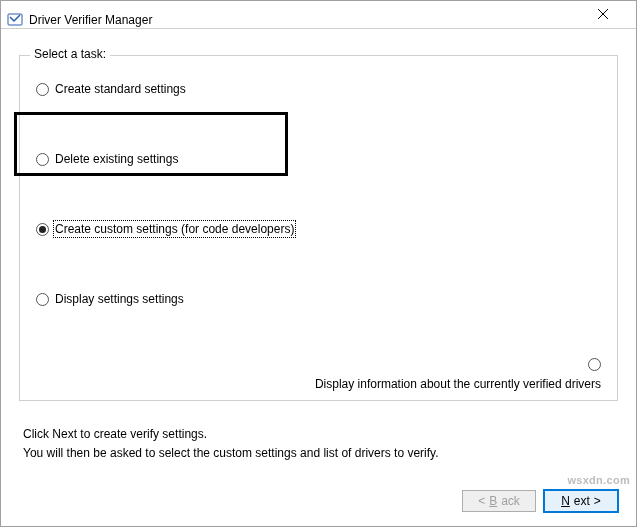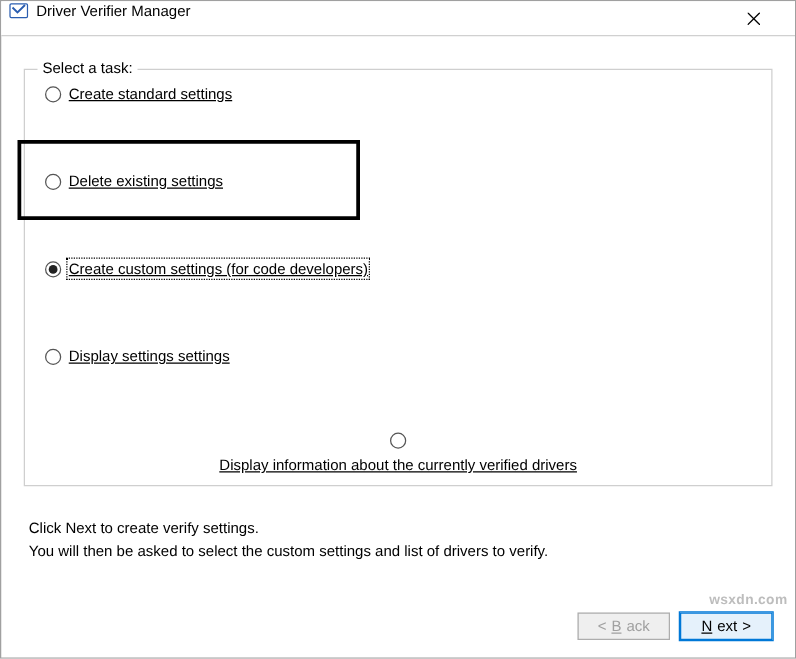--- a/index.html
+++ b/index.html
@@ -17,21 +17,21 @@
       width: 637px;
       height: 527px;
       background: #ffffff;
       border: 1px solid #a0a0a0;
       display: flex;
       flex-direction: column;
     }
     .titlebar {
       height: 28px;
       display: flex;
-      align-items: flex-start;
+      align-items: flex-end;
       justify-content: space-between;
       padding: 0 12px 0 6px;
       border-bottom: 1px solid #d0d0d0;
       background: #ffffff;
     }
     .titlebar-left {
       display: flex;
       align-items: center;
       gap: 6px;
     }
@@ -57,40 +57,39 @@
     .client {
       flex: 1;
       padding: 18px 18px 8px 18px;
       display: flex;
       flex-direction: column;
       position: relative;
     }
     .groupbox {
       border: 1px solid #cfcfcf;
       position: relative;
-      padding: 6px 16px 10px 16px;
+      padding: 18px 16px 10px 16px;
       margin-top: 8px;
       flex: 0 0 auto;
     }
     .groupbox-label {
       position: absolute;
       top: -9px;
       left: 10px;
       background: #ffffff;
       padding: 0 4px;
       font-size: 12px;
       color: #000;
     }
     .radio-row {
       display: flex;
-      align-items: center;
+      align-items: flex-end;
       gap: 6px;
       margin: 4px 0 52px 0;
       height: 18px;
-      text-decoration: underline;
     }
     .radio-row:last-of-type { margin-bottom: 10px; }
     .radio {
       width: 13px;
       height: 13px;
       border: 1px solid #555;
       border-radius: 50%;
       display: inline-block;
       position: relative;
       flex-shrink: 0;

